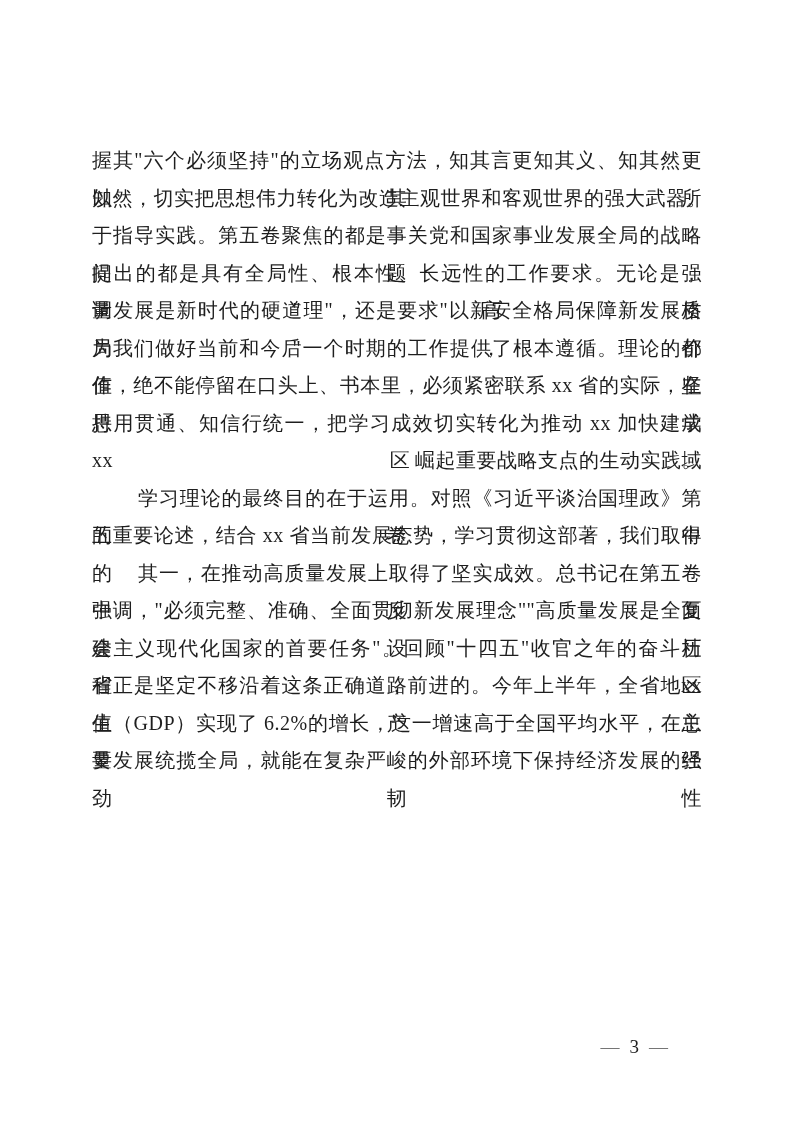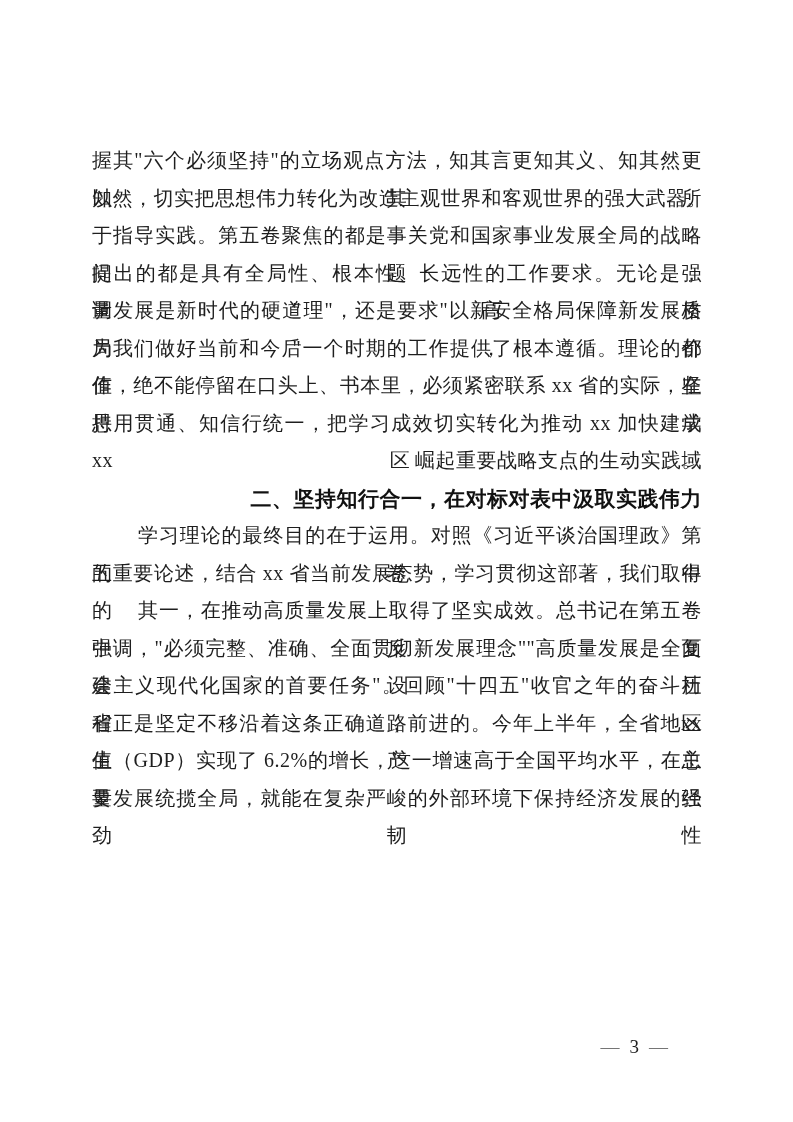--- a/index.html
+++ b/index.html
@@ -82,23 +82,20 @@
       <div class="block">
         <div class="line fill">于指导实践。第五卷聚焦的都是事关党和国家事业发展全局的战略问题，</div>
         <div class="line fill">提出的都是具有全局性、根本性、长远性的工作要求。无论是强调"高质</div>
         <div class="line fill">量发展是新时代的硬道理"，还是要求"以新安全格局保障新发展格局"，都</div>
         <div class="line fill">为我们做好当前和今后一个时期的工作提供了根本遵循。理论的价值在</div>
         <div class="line fill">作，绝不能停留在口头上、书本里，必须紧密联系 xx 省的实际，坚持学</div>
         <div class="line fill">思用贯通、知信行统一，把学习成效切实转化为推动 xx 加快建成 xx 区域</div>
         <div class="line">崛起重要战略支点的生动实践。</div>
       </div>
       <div class="block">
-        <div class="line heading-line">二、坚持知行合一，在对标对表中汲取实践伟力</div>
-      </div>
-      <div class="block">
         <div class="line indent fill">学习理论的最终目的在于运用。对照《习近平谈治国理政》第五卷中</div>
         <div class="line fill">的重要论述，结合 xx 省当前发展态势，学习贯彻这部著，我们取得的</div>
       </div>
       <div class="block">
         <div class="line indent fill">其一，在推动高质量发展上取得了坚实成效。总书记在第五卷中反复</div>
         <div class="line fill">强调，"必须完整、准确、全面贯彻新发展理念""高质量发展是全面建设社</div>
         <div class="line fill">会主义现代化国家的首要任务"。回顾"十四五"收官之年的奋斗历程，xx</div>
         <div class="line fill">省正是坚定不移沿着这条正确道路前进的。今年上半年，全省地区生产总</div>
         <div class="line fill">值（GDP）实现了 6.2%的增长，这一增速高于全国平均水平，在主要经</div>
         <div class="line fill">量发展统揽全局，就能在复杂严峻的外部环境下保持经济发展的强劲韧性</div>

